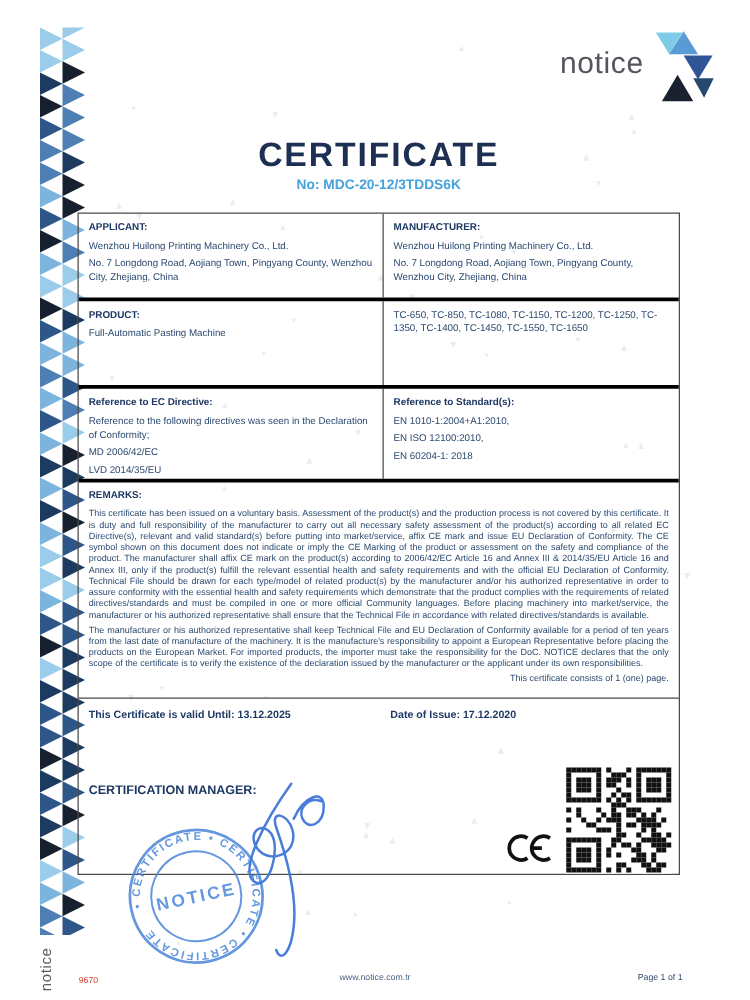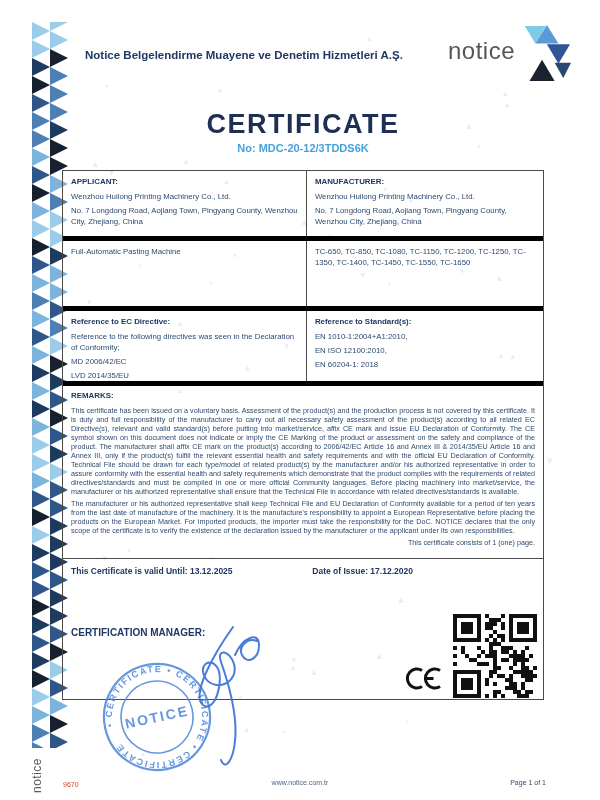--- a/index.html
+++ b/index.html
@@ -18,21 +18,21 @@
   .company{position:absolute;left:85px;top:49px;width:345px;font-size:11.5px;font-weight:bold;color:#1e3864;z-index:2;}
   .logo{position:absolute;left:448px;top:24px;display:flex;align-items:center;z-index:2;}
   .logo-text{font-size:24px;color:#55555c;letter-spacing:.5px;margin-right:2px;margin-top:-6px;}
   
   .title{position:absolute;left:62px;top:109px;width:482px;text-align:center;font-size:27px;font-weight:bold;
          color:#1d2f52;letter-spacing:1.5px;z-index:2;}
   .cert-no{position:absolute;left:62px;top:142px;width:482px;text-align:center;font-size:11px;font-weight:bold;color:#45a2dc;z-index:2;}
   
   .main-box{position:absolute;left:62px;top:170px;width:482px;height:530px;border:1px solid #4a4a4a;
             box-sizing:border-box;z-index:2;background:transparent;}
-  .row{display:flex;border-bottom:5px solid #000000;box-sizing:border-box;}
+  .row{display:flex;border-bottom:3px solid #000000;box-sizing:border-box;}
   .cell{width:50.6%;padding:6px 8px;box-sizing:border-box;}
   .cell.right{width:49.4%;border-left:1px solid #4a4a4a;}
   .r1{height:70px;} .r2{height:70px;} .r3{height:75px;}
   .lbl{font-size:7.9px;font-weight:bold;color:#1e3864;margin-bottom:6px;}
   .val{font-size:7.8px;color:#2c4a70;line-height:1.4;}
   .val + .val{margin-top:3px;}
   .remarks{height:173px;padding:5px 8px;box-sizing:border-box;border-bottom:1px solid #4a4a4a;overflow:hidden;}
   .remarks p{margin:3px 0 0 0;font-size:7.2px;line-height:1.25;color:#2c4a70;text-align:justify;}
   .remarks p.last{text-align:right;}
   .bottom-sec{position:relative;height:142px;box-sizing:border-box;}
@@ -191,21 +191,20 @@
       <div class="tri" style="left: 18px; top: 639px; border-left-color: rgb(155, 205, 234);"></div>
       <div class="tri" style="left: 18px; top: 657px; border-left-color: rgb(46, 86, 136);"></div>
       <div class="tri" style="left: 18px; top: 675px; border-left-color: rgb(125, 180, 221);"></div>
       <div class="tri" style="left: 18px; top: 693px; border-left-color: rgb(22, 32, 46);"></div>
       <div class="tri" style="left: 18px; top: 711px; border-left-color: rgb(46, 86, 136);"></div>
     </div>
 
   <span class="side-brand">notice</span>
   <span class="doc-number">9670</span>
 
-  <div class="company">Notice Belgelendirme Muayene ve Denetim Hizmetleri A.Ş.</div>
 
   <div class="logo">
     <span class="logo-text">notice</span>
     <svg width="54" height="60" viewBox="0 0 56 62">
       <polygon points="8,2 30,2 19,20" fill="#7ecbe8"></polygon>
       <polygon points="31,1 43,20 19,20" fill="#5b9bd5"></polygon>
       <polygon points="31,21 55,21 43,41" fill="#2f5597"></polygon>
       <polygon points="28,22 40,42 16,42" fill="#3a6ea8" opacity="0"></polygon>
       <polygon points="26,37 39,59 13,59" fill="#1a2230"></polygon>
       <polygon points="39,40 56,40 48,56" fill="#27496d"></polygon>
@@ -225,20 +224,21 @@
       </div>
       <div class="cell right">
         <div class="lbl">MANUFACTURER:</div>
         <div class="val">Wenzhou Huilong Printing Machinery Co., Ltd.</div>
         <div class="val">No. 7 Longdong Road, Aojiang Town, Pingyang County, Wenzhou City, Zhejiang, China</div>
       </div>
     </div>
 
     <div class="row r2">
       <div class="cell">
+        <div class="lbl">PRODUCT:</div>
         <div class="val">Full-Automatic Pasting Machine</div>
       </div>
       <div class="cell right">
         <div class="val">TC-650, TC-850, TC-1080, TC-1150, TC-1200, TC-1250, TC-1350, TC-1400, TC-1450, TC-1550, TC-1650</div>
       </div>
     </div>
 
     <div class="row r3">
       <div class="cell">
         <div class="lbl">Reference to EC Directive:</div>

